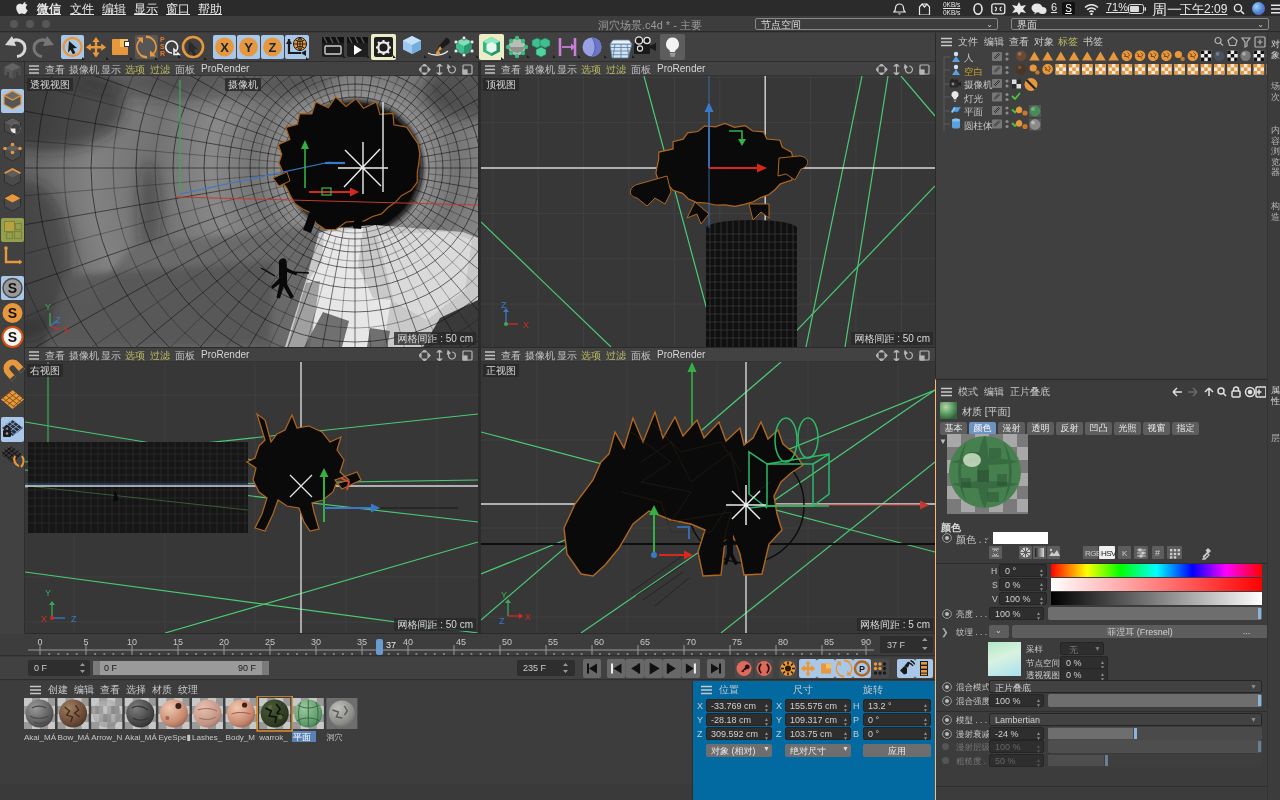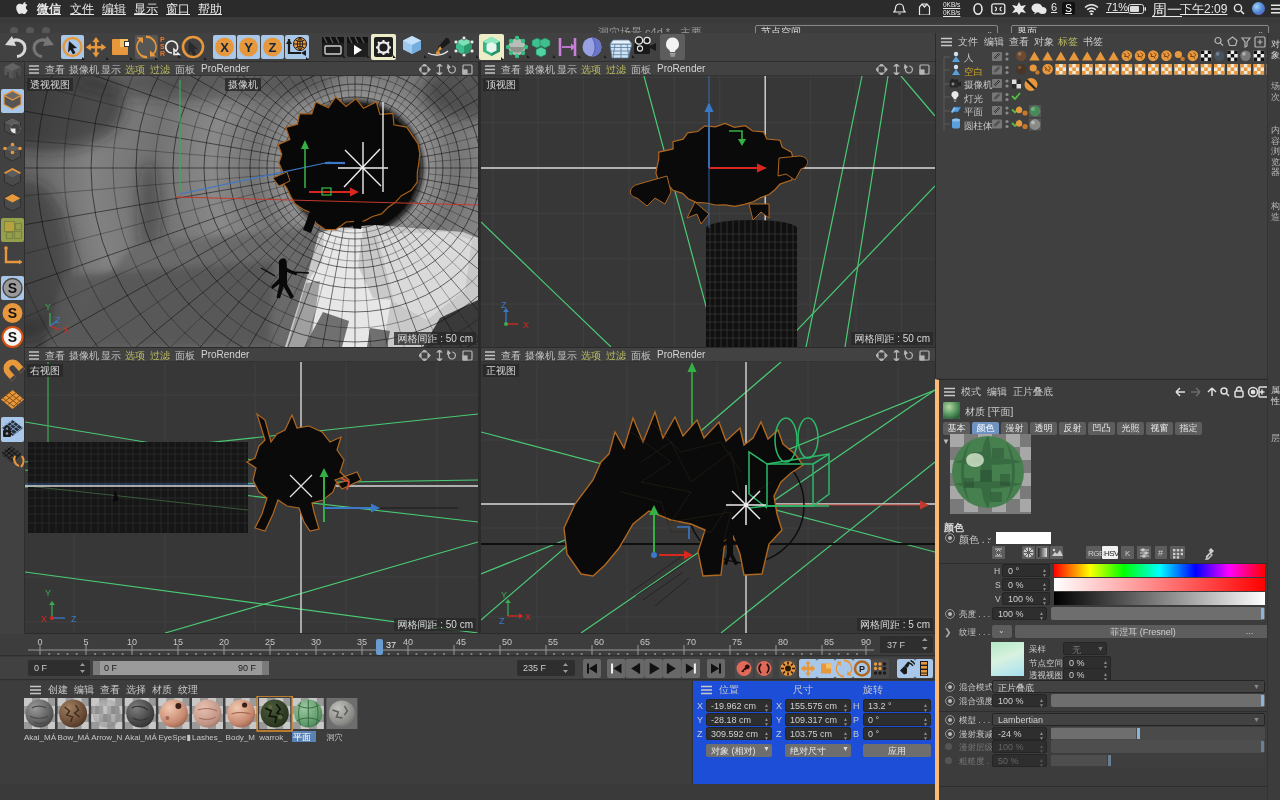--- a/index.html
+++ b/index.html
@@ -5,21 +5,21 @@
 * { margin:0; padding:0; box-sizing:border-box; }
 html,body { width:1280px; height:800px; overflow:hidden; background:#3a3a3a;
   font-family:"Liberation Sans", sans-serif; }
 .abs { position:absolute; }
 #stage { position:relative; width:1280px; height:800px; }
 
 #menubar { left:0; top:0; width:1280px; height:17px; background:#2b2b2b;
   color:#e8e8e8; font-size:12px; }
 #menubar .mi { position:absolute; top:1px;text-decoration:underline; }
 
-#titlebar { left:0; top:23px; width:1280px; height:16px; background:#3d3d3d;
+#titlebar { left:0; top:16px; width:1280px; height:16px; background:#3d3d3d;
   border-bottom:1px solid #2a2a2a; color:#9a9a9a; font-size:11px; }
 .tl { position:absolute; top:4px; width:8px; height:8px; border-radius:50%;
   background:#575757; }
 .ddl { position:absolute; top:2px; height:12px; border:1px solid #888;
   border-radius:2px; color:#ddd; font-size:10px; line-height:11px;
   padding-left:5px; background:#3d3d3d; }
 .ddl .ch { position:absolute; right:4px; top:0px; font-size:8px; color:#ccc; }
 
 #toolbar { left:0; top:33px; width:935px; height:29px; background:#414141;
   border-bottom:1px solid #2e2e2e; }
@@ -32,32 +32,32 @@
 .vpmenu span { position:absolute; top:1px; }
 .vpcanvas { position:absolute; background:#363636; overflow:hidden; }
 .vplabel { position:absolute; left:2px; top:2px; background:rgba(40,40,40,.85);
   color:#d8d8d8; font-size:10px; padding:0 3px; line-height:13px; }
 .vpgrid { position:absolute; right:2px; bottom:2px; background:rgba(40,40,40,.8);
   color:#d8d8d8; font-size:10px; padding:0 3px; line-height:13px; }
 
 #ompanel { left:935px; top:33px; width:332px; height:345px; background:#404040;
   border-left:1px solid #2a2a2a; }
 #ampanel { left:935px; top:379px; width:332px; height:421px; background:#3c3c3c;
-  border-left:4px solid #fdba74; border-top:1px solid #2a2a2a; }
+  border-left:1px solid #fdba74; border-top:1px solid #2a2a2a; }
 #vtabs { left:1267px; top:33px; width:13px; height:767px; background:#3c3c3c;
   border-left:1px solid #333; }
 .vtab { position:absolute; left:2px; width:11px; color:#b5b5b5; font-size:9px;
   line-height:10.5px; text-align:center; }
 
 #ruler { left:0; top:634px; width:935px; height:22px; background:#3d3d3d;
   border-bottom:1px solid #2e2e2e; color:#c8c8c8; font-size:9px; }
 #transport { left:0; top:657px; width:935px; height:23px; background:#414141;
   border-bottom:1px solid #2e2e2e; }
 #matpanel { left:0; top:681px; width:692px; height:103px; background:#3d3d3d; }
-#coordpanel { left:692px; top:681px; width:243px; height:103px; background:#1d4ed8;
+#coordpanel { left:692px; top:681px; width:243px; height:119px; background:#0369a1;
   border-left:1px solid #2e2e2e; }
 #statusbar { left:0; top:785px; width:935px; height:15px; background:#414141;
   border-top:1px solid #4e4e4e; color:#c0c0c0; font-size:10px; }
 .pmenu { position:absolute; left:0; top:0; width:100%; height:16px; color:#c8c8c8;
   font-size:10px; }
 .pmenu span { position:absolute; top:2px; }
 .field { position:absolute; background:#2e2e2e; border:1px solid #252525;
   border-radius:2px; color:#d0d0d0; font-size:9px; }
 .spin { position:absolute; right:2px; top:0; color:#8a8a8a; font-size:5px;
   line-height:4.5px; text-align:center; }
@@ -1679,21 +1679,21 @@
       <svg class="abs" style="left:8px;top:4px" width="12" height="10">
           <path d="M0 1.5h11M0 5h11M0 8.5h11" stroke="#c8c8c8" stroke-width="1.6"></path>
         </svg>
       <span style="left:26px">位置</span>
         <span style="left:100px">尺寸</span>
         <span style="left:170px">旋转</span>
     </div>
     <div class="crow" style="top:18px">
         <span class="clab" style="left:4px">X</span>
         <div class="field cfield" style="left:13px">
-          <span>-19.962 cm</span>
+          <span>-33.769 cm</span>
           <span class="spin" style="top:3px">▲<br>▼</span>
         </div>
         <span class="clab" style="left:83px">X</span>
         <div class="field cfield" style="left:92px">
           <span>155.575 cm</span>
           <span class="spin" style="top:3px">▲<br>▼</span>
         </div>
         <span class="clab" style="left:160px">H</span>
         <div class="field cfield" style="left:170px;width:68px">
           <span>13.2 °</span>

